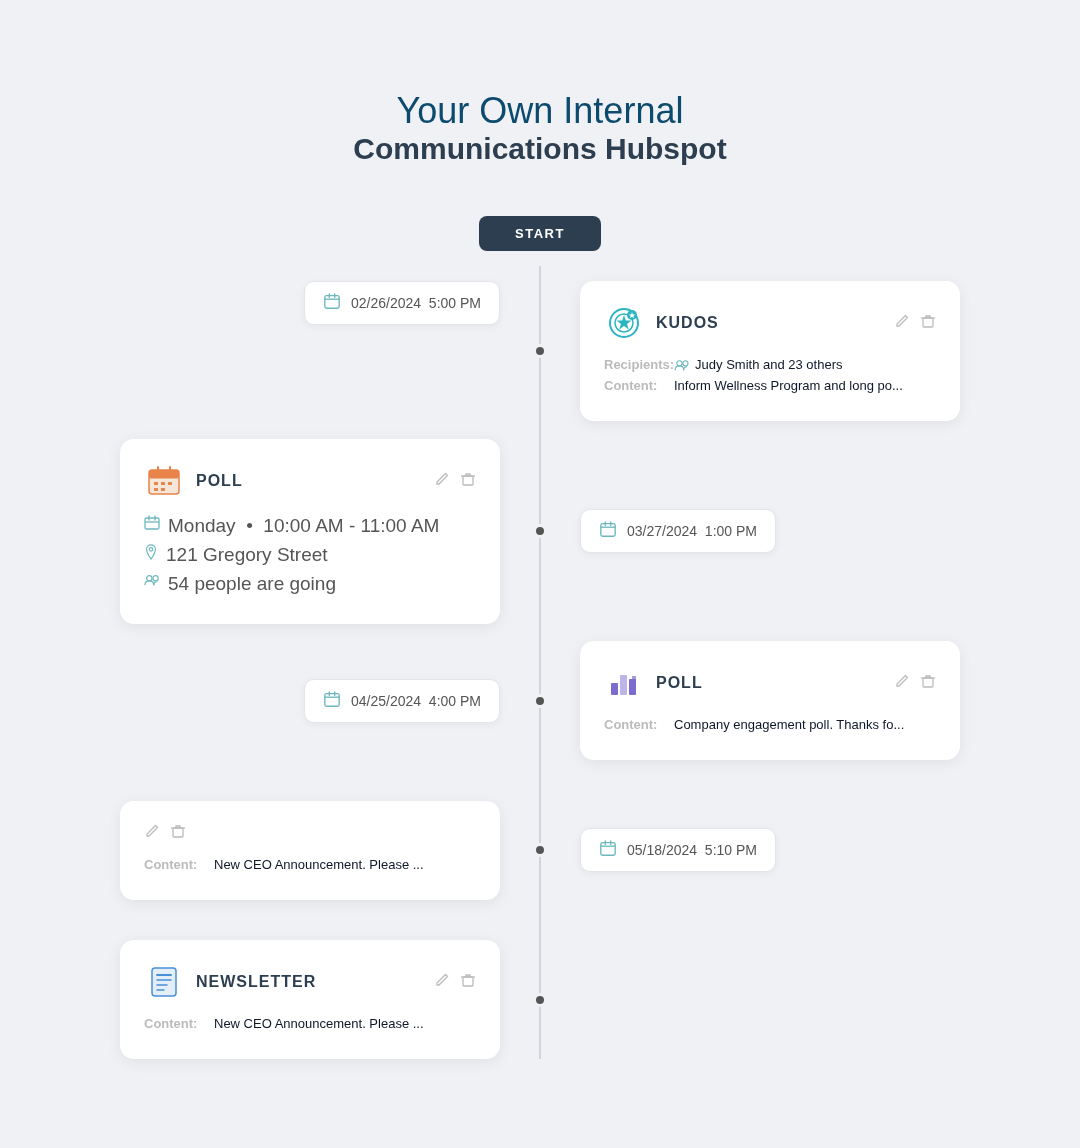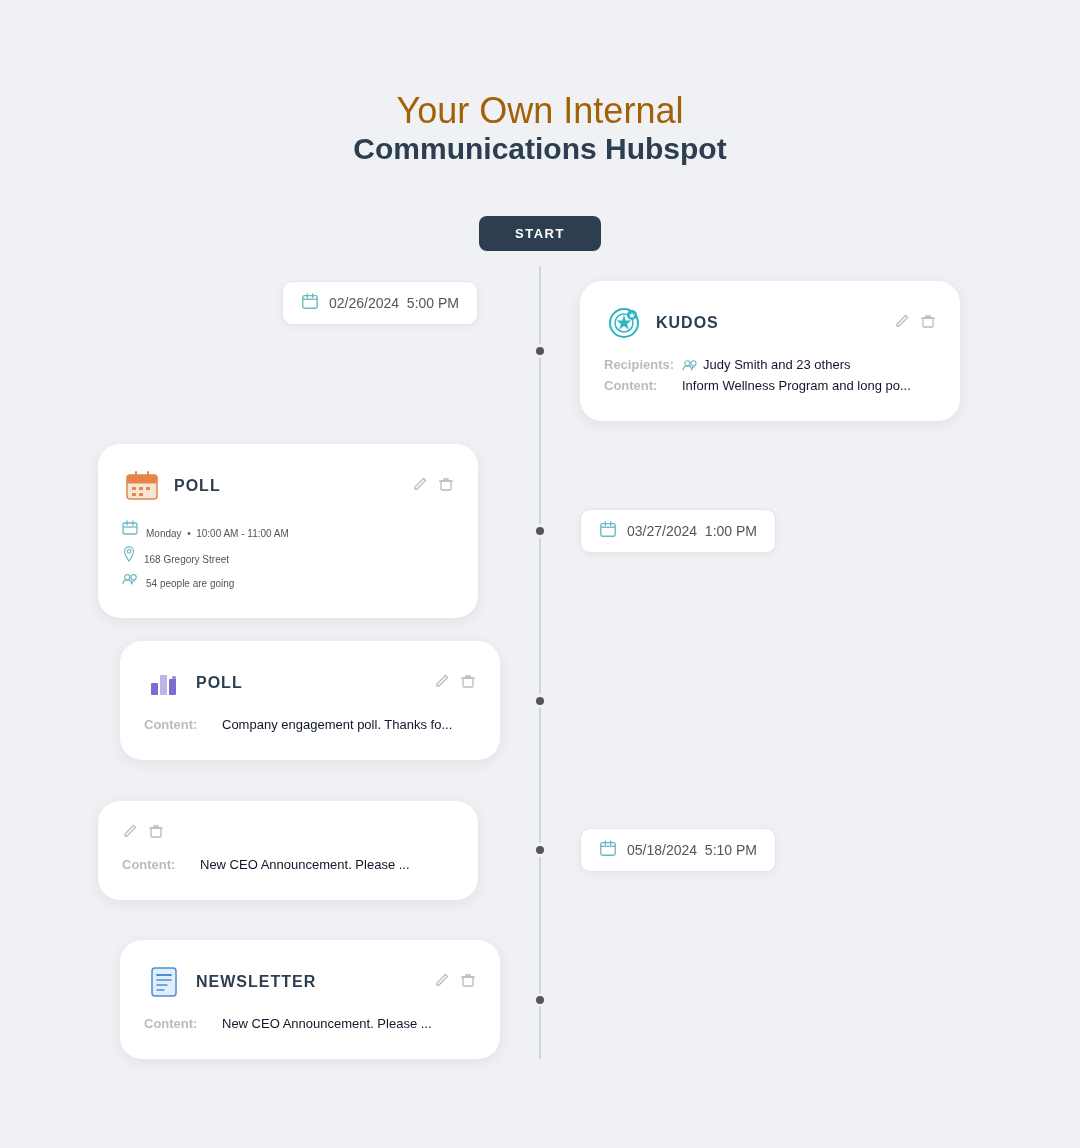--- a/index.html
+++ b/index.html
@@ -20,21 +20,21 @@
       padding: 50px 60px;
       position: relative;
     }
     .page-header {
       text-align: center;
       margin-bottom: 50px;
     }
     .page-title-light {
       font-size: 36px;
       font-weight: 400;
-      color: #a16207;
+      color: #0c4a6e;
       display: block;
     }
     .page-title-bold {
       font-size: 30px;
       font-weight: 700;
       color: #2c3e50;
       display: block;
     }
 
     
@@ -78,21 +78,21 @@
     .timeline-row {
       display: flex;
       align-items: flex-start;
       width: 100%;
       margin-bottom: 0;
       position: relative;
       z-index: 1;
     }
     .timeline-left {
       width: 50%;
-      padding-right: 62px;
+      padding-right: 40px;
       display: flex;
       justify-content: flex-end;
       align-items: center;
     }
     .timeline-right {
       width: 50%;
       padding-left: 40px;
       display: flex;
       justify-content: flex-start;
       align-items: center;
@@ -128,21 +128,21 @@
       box-shadow: 0 2px 8px rgba(0,0,0,0.05);
     }
     .date-pill .cal-icon {
       color: #6cb8be;
       font-size: 16px;
     }
 
     
     .card {
       background: #fff;
-      border-radius: 22px;
+      border-radius: 14px;
       padding: 22px 24px;
       box-shadow: 0 3px 15px rgba(0,0,0,0.07);
       width: 380px;
       min-width: 320px;
     }
     .card-header {
       display: flex;
       align-items: center;
       justify-content: space-between;
       margin-bottom: 14px;
@@ -162,39 +162,39 @@
       display: flex;
       gap: 10px;
     }
     .card-action-icon {
       color: #aaa;
       font-size: 16px;
       cursor: pointer;
     }
     .card-field {
       display: flex;
-      gap: 8px;
+      gap: 0;
       font-size: 13px;
       color: #999;
       margin-bottom: 6px;
       align-items: flex-start;
     }
     .card-field .field-label {
       font-weight: 600;
       color: #bbb;
       min-width: 70px;
     }
     .card-field .field-value {
       color: #0f172a;
     }
     .card-info-line {
       display: flex;
-      align-items: flex-end;
+      align-items: flex-start;
       gap: 8px;
-      font-size: 10px;
+      font-size: 19px;
       color: #555;
       margin-bottom: 7px;
     }
     .card-info-line .info-icon {
       font-size: 15px;
     }
 
     
     .icon-teal { color: #2cb5c0; }
     .icon-orange { color: #e8834a; }
@@ -372,21 +372,21 @@
             </span>
             <span>Monday &nbsp;•&nbsp; 10:00 AM - 11:00 AM</span>
           </div>
           <div class="card-info-line">
             <span class="info-icon icon-teal">
               <svg width="14" height="16" viewBox="0 0 14 18" fill="none">
                   <path d="M7 1C4.2 1 2 3.2 2 6c0 4 5 11 5 11s5-7 5-11c0-2.8-2.2-5-5-5z" stroke="#6cb8be" stroke-width="1.3" fill="none"></path>
                   <circle cx="7" cy="6" r="2" stroke="#6cb8be" stroke-width="1.3" fill="none"></circle>
                 </svg>
             </span>
-            <span>168 Gregory Street</span>
+            <span>121 Gregory Street</span>
           </div>
           <div class="card-info-line">
             <span class="info-icon icon-teal">
               <svg width="16" height="14" viewBox="0 0 18 14" fill="none">
                   <circle cx="6" cy="5" r="3" stroke="#6cb8be" stroke-width="1.3" fill="none"></circle>
                   <path d="M1 13c0-3 2-5 5-5s5 2 5 5" stroke="#6cb8be" stroke-width="1.3" fill="none"></path>
                   <circle cx="13" cy="5" r="3" stroke="#6cb8be" stroke-width="1.3" fill="none"></circle>
                   <path d="M11 13c0-2 1.5-4 4-4" stroke="#6cb8be" stroke-width="1.3" fill="none"></path>
                 </svg>
             </span>
@@ -404,20 +404,33 @@
               <line x1="7" y1="2" x2="7" y2="6" stroke="#6cb8be" stroke-width="1.5" stroke-linecap="round"></line>
               <line x1="13" y1="2" x2="13" y2="6" stroke="#6cb8be" stroke-width="1.5" stroke-linecap="round"></line>
             </svg>
           </span>
           <span>03/27/2024&nbsp;&nbsp;1:00 PM</span>
         </div>
       </div>
     </div>
 
     <div class="timeline-row tr-3" style="align-items:center;">
+      <div class="timeline-left">
+        <div class="date-pill">
+          <span class="cal-icon">
+            <svg width="18" height="18" viewBox="0 0 20 20" fill="none" xmlns="http://www.w3.org/2000/svg">
+              <rect x="2" y="4" width="16" height="14" rx="2" stroke="#6cb8be" stroke-width="1.5" fill="none"></rect>
+              <line x1="2" y1="8" x2="18" y2="8" stroke="#6cb8be" stroke-width="1.5"></line>
+              <line x1="7" y1="2" x2="7" y2="6" stroke="#6cb8be" stroke-width="1.5" stroke-linecap="round"></line>
+              <line x1="13" y1="2" x2="13" y2="6" stroke="#6cb8be" stroke-width="1.5" stroke-linecap="round"></line>
+            </svg>
+          </span>
+          <span>04/25/2024&nbsp;&nbsp;4:00 PM</span>
+        </div>
+      </div>
       <div class="timeline-dot"></div>
       <div class="timeline-right">
         <div class="card">
           <div class="card-header">
             <div class="card-title-section">
               <div class="poll-icon-img">
 
                 <svg width="36" height="36" viewBox="0 0 36 36" fill="none" xmlns="http://www.w3.org/2000/svg">
                   <rect x="5" y="18" width="7" height="12" rx="1" fill="#7c6cce"></rect>
                   <rect x="14" y="10" width="7" height="20" rx="1" fill="#7c6cce" opacity="0.5"></rect>

